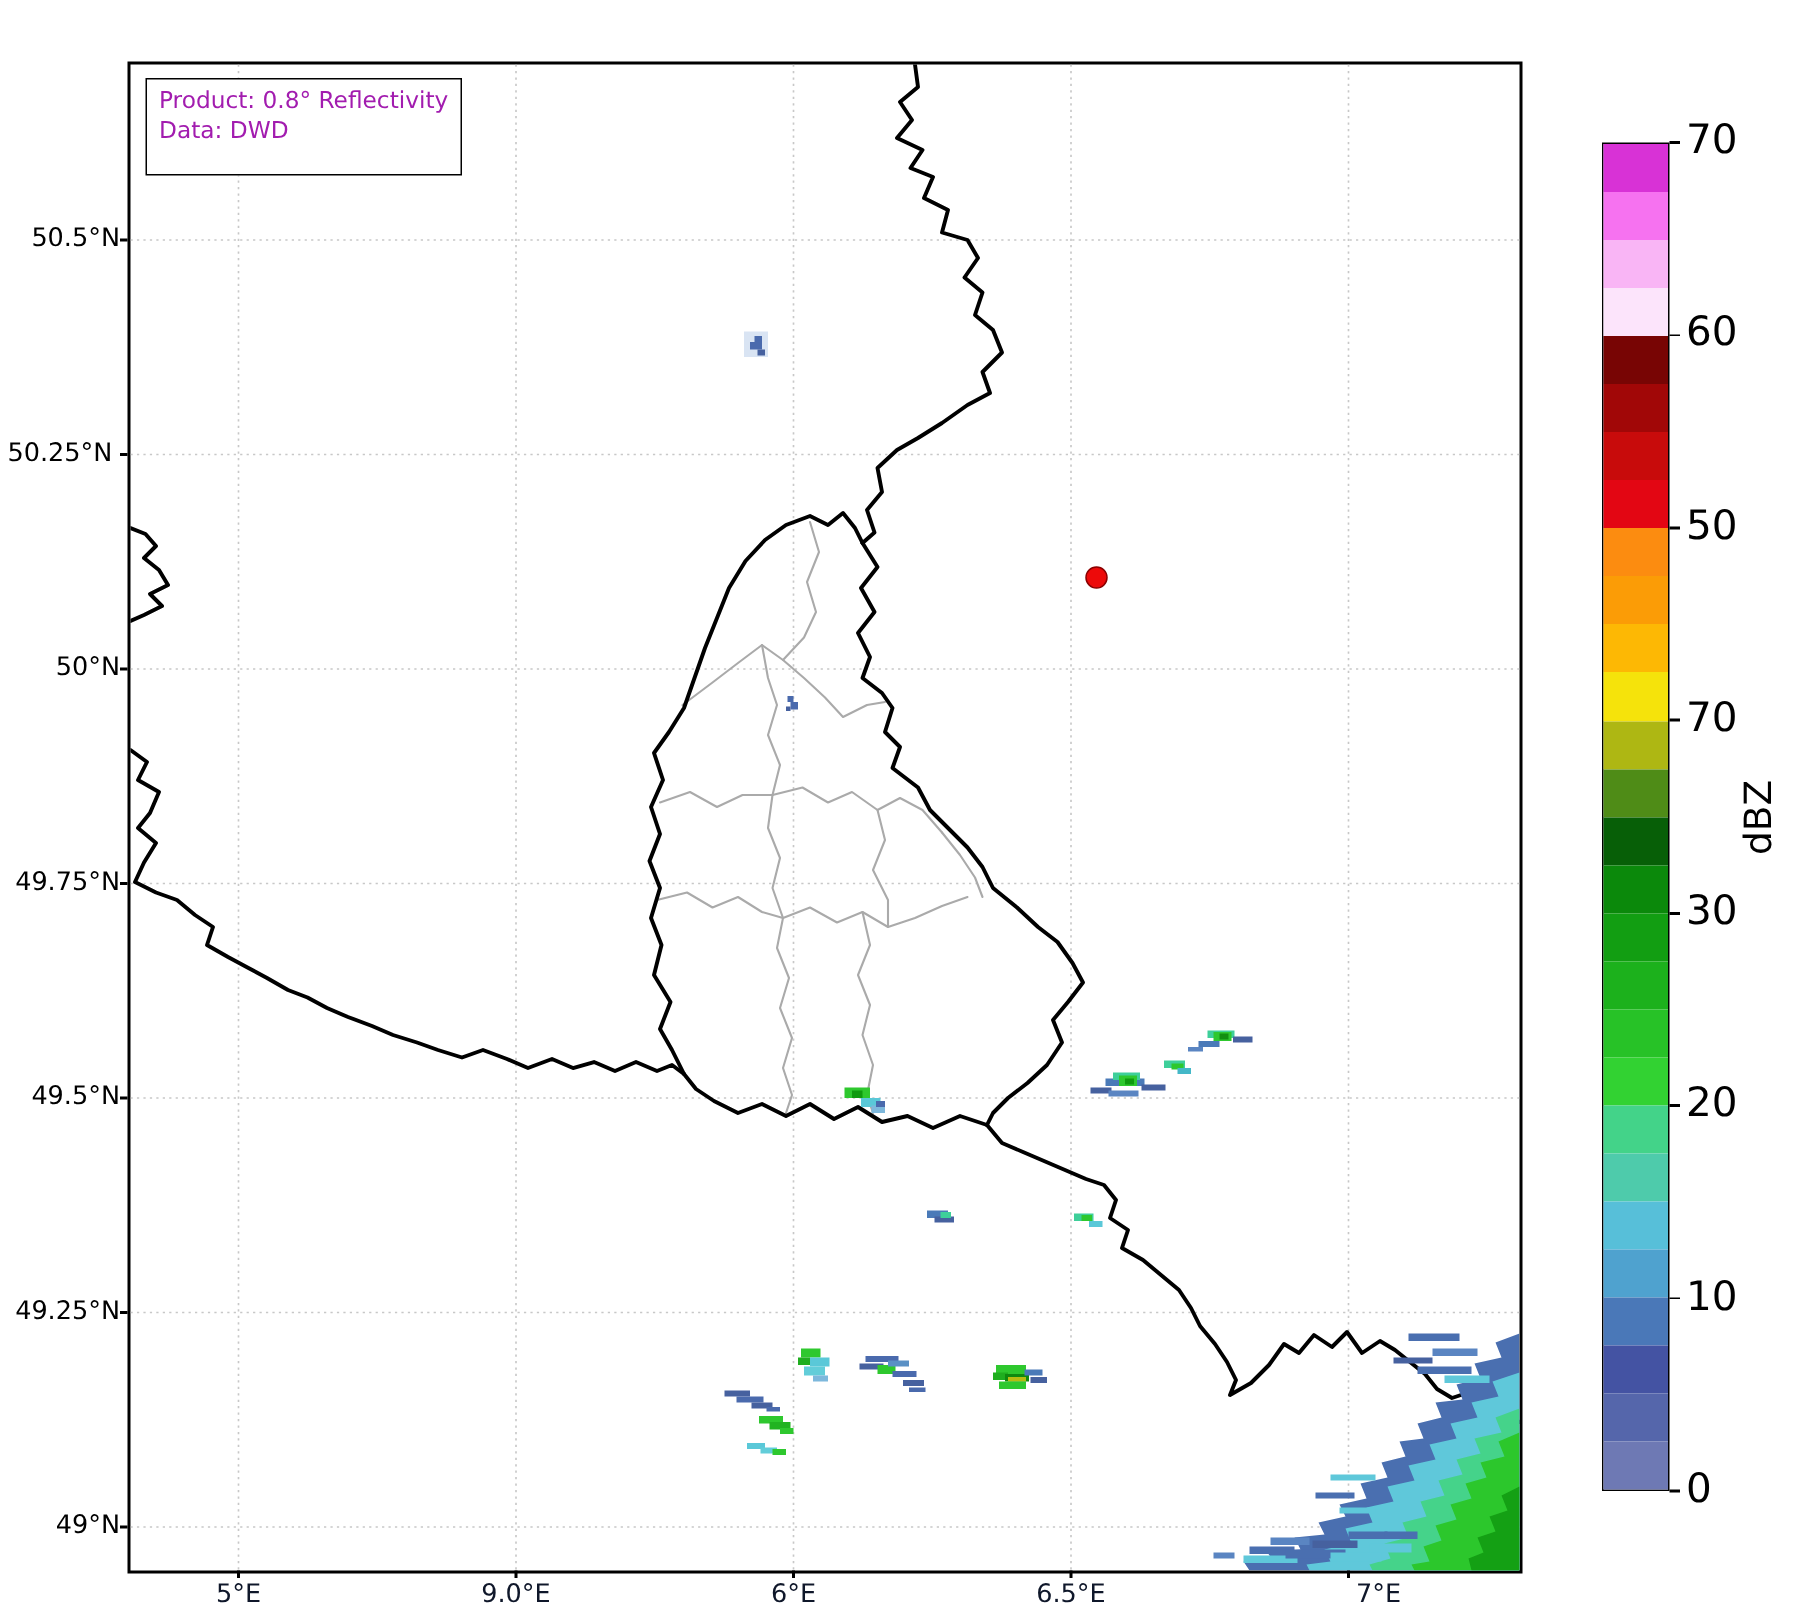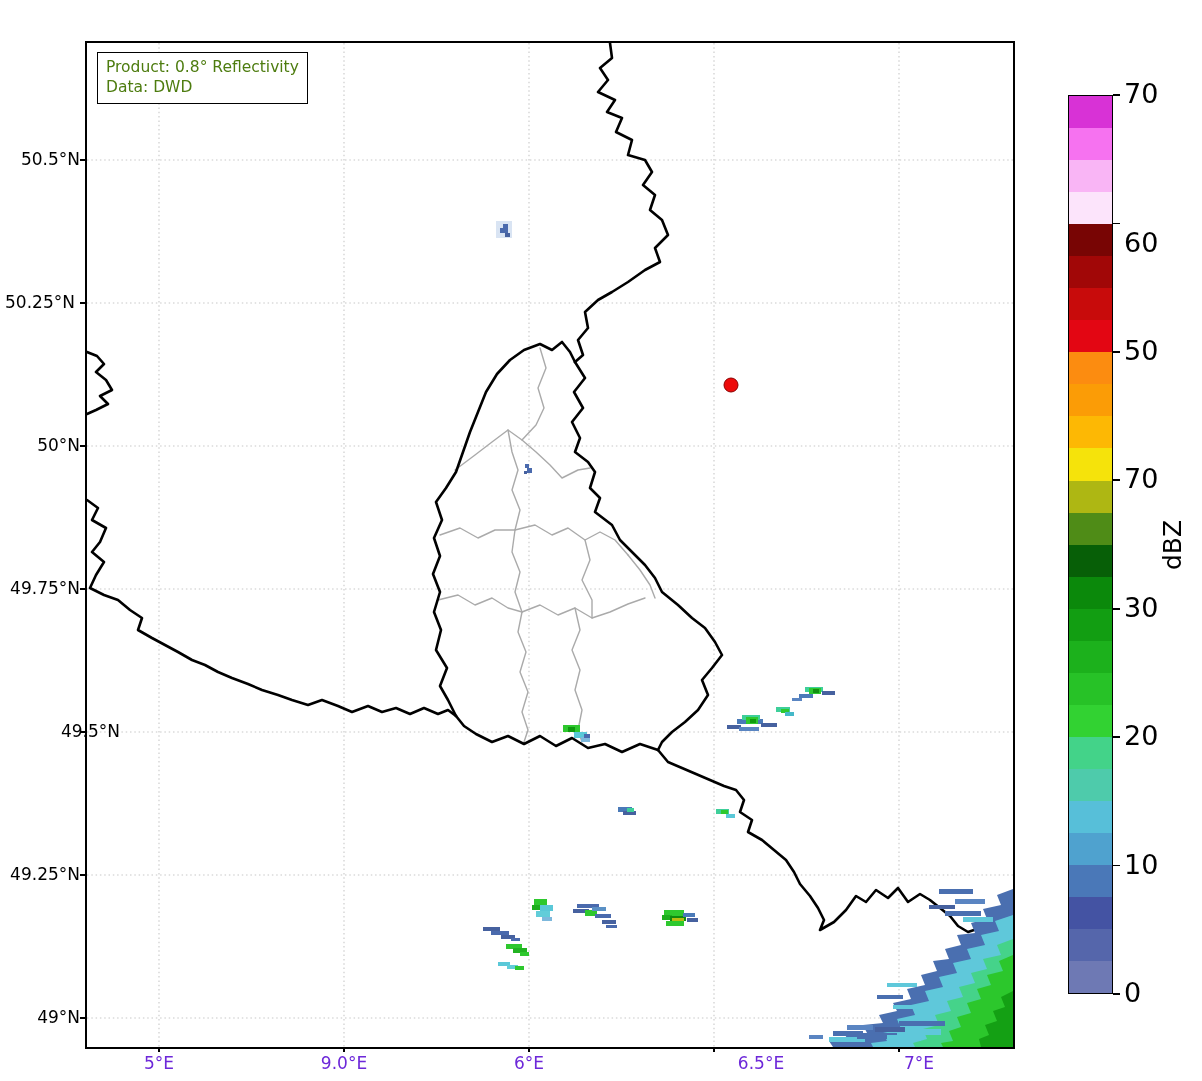--- a/index.html
+++ b/index.html
@@ -4,24 +4,24 @@
 <style>
   html,body{margin:0;padding:0;background:#ffffff;width:1202px;height:1081px;overflow:hidden;
     font-family:"DejaVu Sans","Liberation Sans",sans-serif;}
   #figure{position:relative;width:1202px;height:1081px;background:#fff;}
   #plot-title{position:absolute;left:550px;top:6px;transform:translateX(-50%);
     font-size:29px;color:#000;white-space:nowrap;}
   #map-frame{position:absolute;left:85px;top:41px;width:926px;height:1004px;
     border:2px solid #000;background:#fff;}
   #map-svg{position:absolute;left:0;top:0;}
   #info-box{position:absolute;left:97px;top:52px;background:#fff;border:1.5px solid #000;
-    padding:4px 8px 5px 8px;font-size:15.5px;line-height:1.32;color:#4d7c0f;z-index:5;}
+    padding:4px 8px 18px 8px;font-size:15.5px;line-height:1.32;color:#a21caf;z-index:5;}
   .ytick-label{position:absolute;width:80px;text-align:right;font-size:17px;color:#000;
     transform:translateY(-55%);}
-  .xtick-label{position:absolute;text-align:center;font-size:17px;color:#6d28d9;
+  .xtick-label{position:absolute;text-align:center;font-size:17px;color:#0f172a;
     transform:translateX(-50%);top:1053px;white-space:nowrap;}
   .xtick-mark{position:absolute;width:1.4px;height:5px;background:#000;top:1047px;}
   .ytick-mark{position:absolute;width:5px;height:1.4px;background:#000;left:80px;}
   #colorbar{position:absolute;left:1068px;top:95px;width:45px;height:899px;
     border:1.3px solid #000;box-sizing:border-box;display:flex;flex-direction:column-reverse;}
   .cb-seg{flex:1 1 auto;}
   .cb-tick{position:absolute;left:1113px;width:7px;height:1.6px;background:#000;}
   .cb-tick-label{position:absolute;left:1124px;font-size:27px;color:#000;transform:translateY(-54%);}
   #colorbar-label{position:absolute;left:1172px;top:545px;font-size:25px;color:#000;
     transform:translate(-50%,-50%) rotate(-90deg);white-space:nowrap;}
@@ -203,47 +203,47 @@
       <div class="cb-seg" style="background: rgb(216, 50, 214);"></div>
     </div>
   <div id="colorbar-extras"></div>
   <div id="colorbar-label">dBZ</div>
 <div class="xtick-label" style="left: 159px;">5°E</div>
     <div class="xtick-mark" style="left: 158.3px;"></div>
     <div class="xtick-label" style="left: 344px;">9.0°E</div>
     <div class="xtick-mark" style="left: 343.3px;"></div>
     <div class="xtick-label" style="left: 529px;">6°E</div>
     <div class="xtick-mark" style="left: 528.3px;"></div>
-    <div class="xtick-label" style="left: 714px; margin-left: 47px;">6.5°E</div>
+    <div class="xtick-label" style="left: 714px;">6.5°E</div>
     <div class="xtick-mark" style="left: 713.3px;"></div>
     <div class="xtick-label" style="left: 899px; margin-left: 20px;">7°E</div>
     <div class="xtick-mark" style="left: 898.3px;"></div>
     <div class="ytick-label" style="left: 0px; top: 160px;">50.5°N</div>
     <div class="ytick-mark" style="top: 159.3px;"></div>
     <div class="ytick-label" style="left: 0px; top: 303px; text-align: center;">50.25°N</div>
     <div class="ytick-mark" style="top: 302.3px;"></div>
     <div class="ytick-label" style="left: 0px; top: 446px;">50°N</div>
     <div class="ytick-mark" style="top: 445.3px;"></div>
     <div class="ytick-label" style="left: 0px; top: 589px;">49.75°N</div>
     <div class="ytick-mark" style="top: 588.3px;"></div>
-    <div class="ytick-label" style="left: 0px; top: 732px; margin-left: 40px;">49.5°N</div>
+    <div class="ytick-label" style="left: 0px; top: 732px;">49.5°N</div>
     <div class="ytick-mark" style="top: 731.3px;"></div>
     <div class="ytick-label" style="left: 0px; top: 875px;">49.25°N</div>
     <div class="ytick-mark" style="top: 874.3px;"></div>
     <div class="ytick-label" style="left: 0px; top: 1018px;">49°N</div>
     <div class="ytick-mark" style="top: 1017.3px;"></div>
     <div class="cb-tick" style="top: 993.2px;"></div>
     <div class="cb-tick-label" style="top: 994px;">0</div>
     <div class="cb-tick" style="top: 864.771px;"></div>
     <div class="cb-tick-label" style="top: 865.571px;">10</div>
     <div class="cb-tick" style="top: 736.343px;"></div>
     <div class="cb-tick-label" style="top: 737.143px;">20</div>
     <div class="cb-tick" style="top: 607.914px;"></div>
     <div class="cb-tick-label" style="top: 608.714px;">30</div>
     <div class="cb-tick" style="top: 479.486px;"></div>
     <div class="cb-tick-label" style="top: 480.286px;">70</div>
     <div class="cb-tick" style="top: 351.057px;"></div>
     <div class="cb-tick-label" style="top: 351.857px;">50</div>
     <div class="cb-tick" style="top: 222.629px;"></div>
-    <div class="cb-tick-label" style="top: 223.429px; margin-top: 21px;">60</div>
+    <div class="cb-tick-label" style="top: 223.429px;">60</div>
     <div class="cb-tick" style="top: 94.2px;"></div>
     <div class="cb-tick-label" style="top: 95px;">70</div>
   </div>
 
 </body></html>

